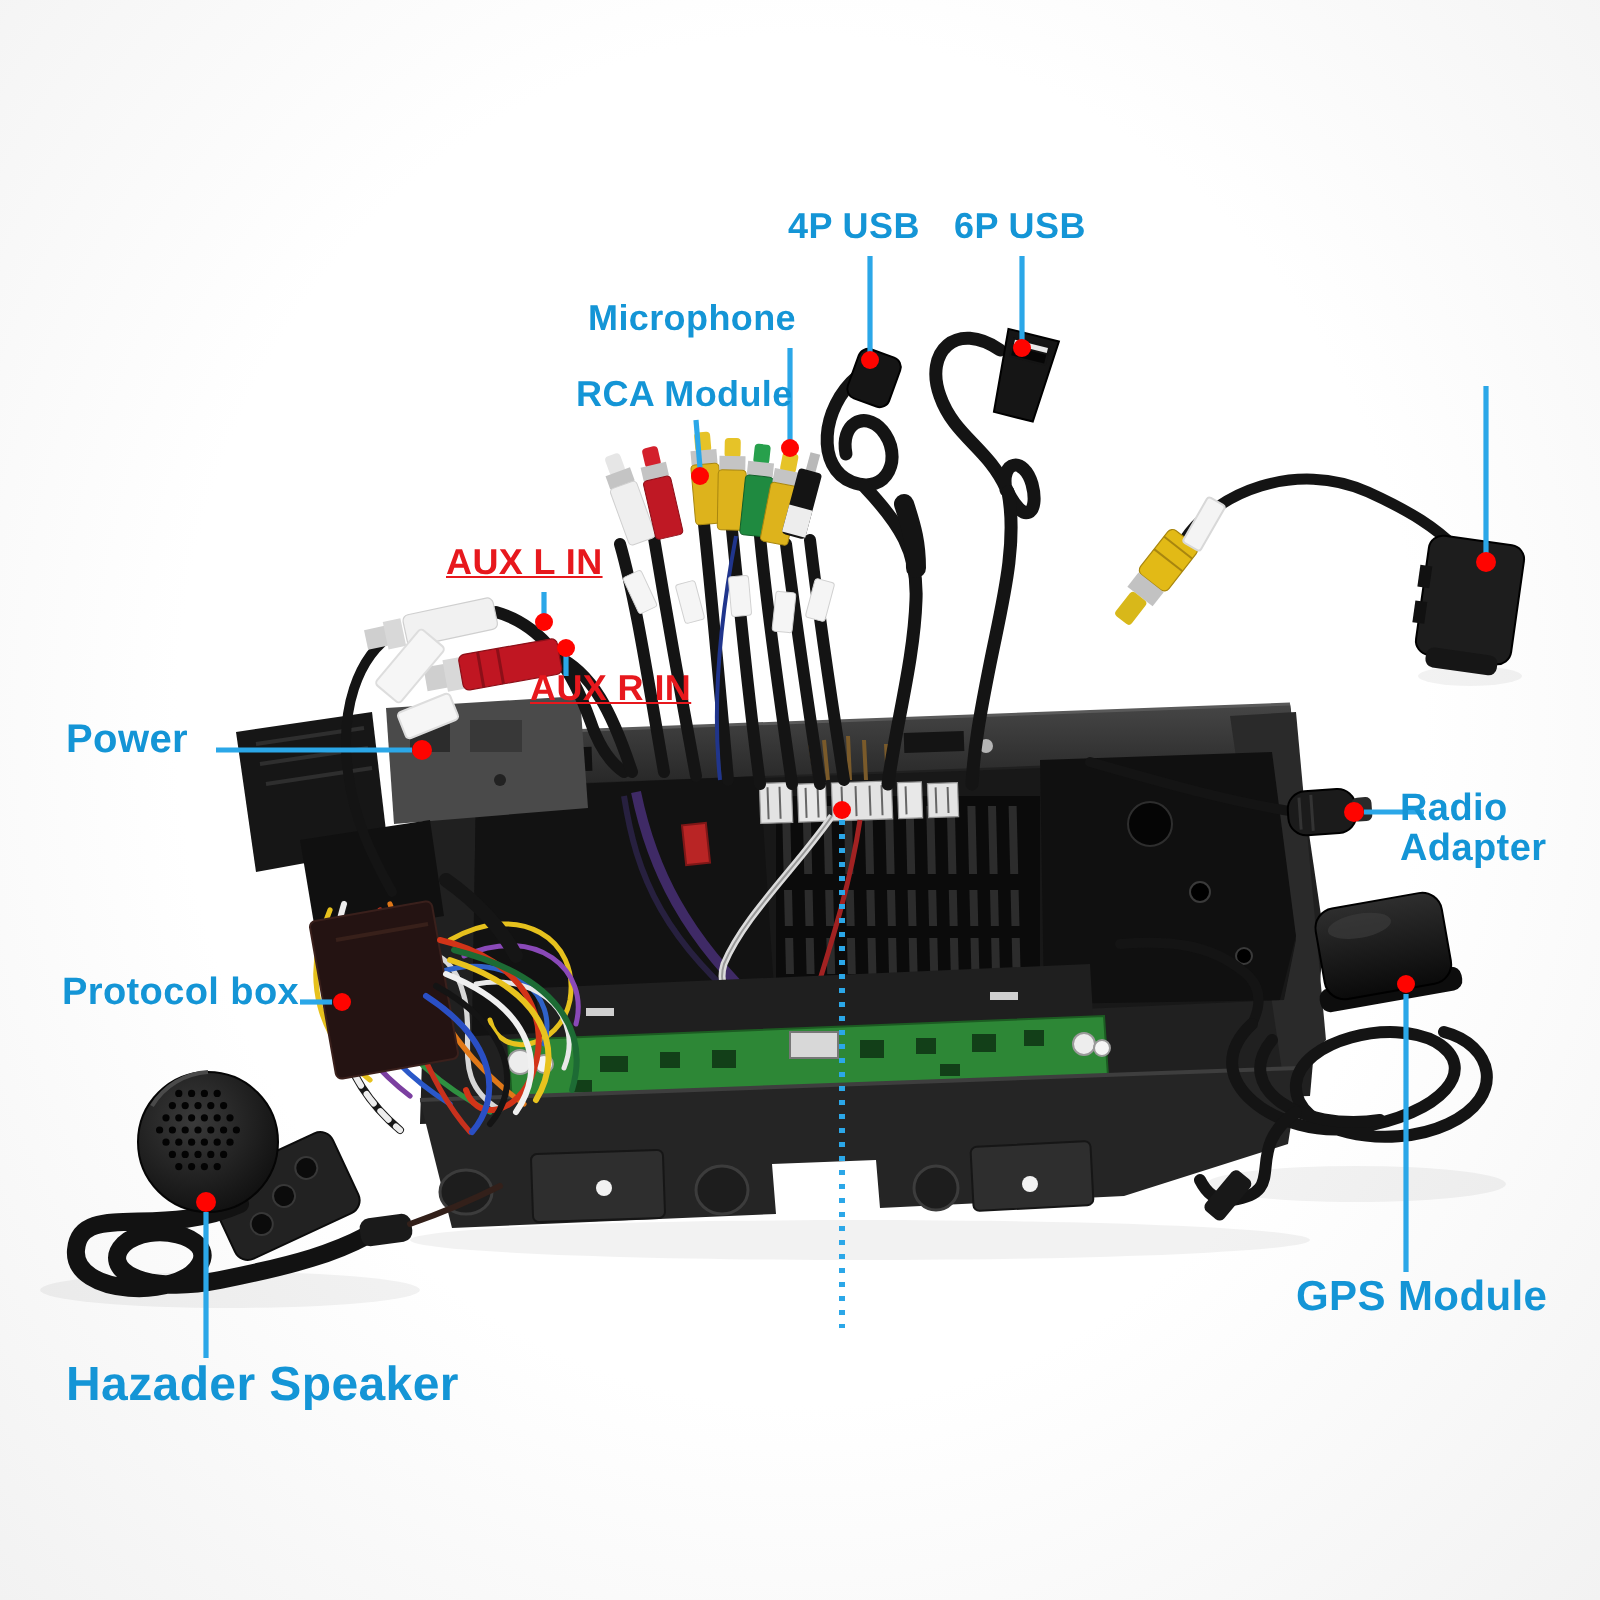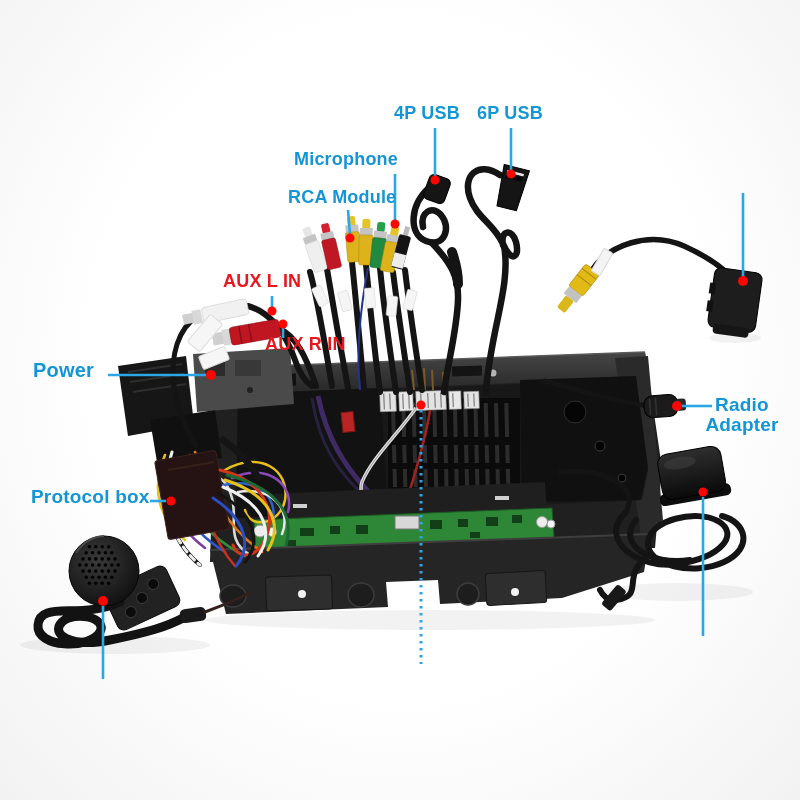--- a/index.html
+++ b/index.html
@@ -12,22 +12,22 @@
   .stage{
     position:relative;width:800px;height:800px;overflow:hidden;
     background:radial-gradient(ellipse at 50% 45%, #ffffff 55%, #f2f2f2 100%);
     font-family:"Liberation Sans",sans-serif;
   }
   .stage svg{position:absolute;left:0;top:0;}
   .label{
     position:absolute;font-weight:700;color:var(--label-blue);
     white-space:nowrap;line-height:1.05;letter-spacing:.2px;
   }
-  .label.red{color:var(--label-red);}
-  .label.wrap{white-space:normal;text-align:center;}
+  .label.red{color:var(--label-red);text-decoration:underline;}
+  .label.wrap{white-space:normal;text-align:left;}
   .leader{stroke:var(--leader-line);stroke-width:2.6;}
   .leader.dotted{stroke-width:3;stroke-dasharray:2.5 4.5;}
   .marker{fill:var(--marker-dot);}
 </style>
 </head>
 <body>
 
 <div class="stage">
 <svg width="800" height="800" viewBox="0 0 800 800">
   <defs>
@@ -408,13 +408,15 @@
 
   <div class="label" style="left:394px;top:104px;font-size:18px">4P USB</div>
   <div class="label" style="left:477px;top:104px;font-size:18px">6P USB</div>
   <div class="label" style="left:294px;top:150px;font-size:18px">Microphone</div>
   <div class="label" style="left:288px;top:188px;font-size:18px">RCA Module</div>
   <div class="label red" style="left:223px;top:272px;font-size:18px">AUX L IN</div>
   <div class="label red" style="left:265px;top:335px;font-size:18px">AUX R IN</div>
   <div class="label" style="left:33px;top:360px;font-size:20px">Power</div>
   <div class="label wrap" style="left:700px;top:395px;width:84px;font-size:19px">Radio Adapter</div>
   <div class="label" style="left:31px;top:487px;font-size:19px">Protocol box</div>
+  <div class="label" style="left:648px;top:638px;font-size:21px">GPS Module</div>
+  <div class="label" style="left:33px;top:680px;font-size:24px">Hazader Speaker</div>
 </div>
 
 </body></html>

